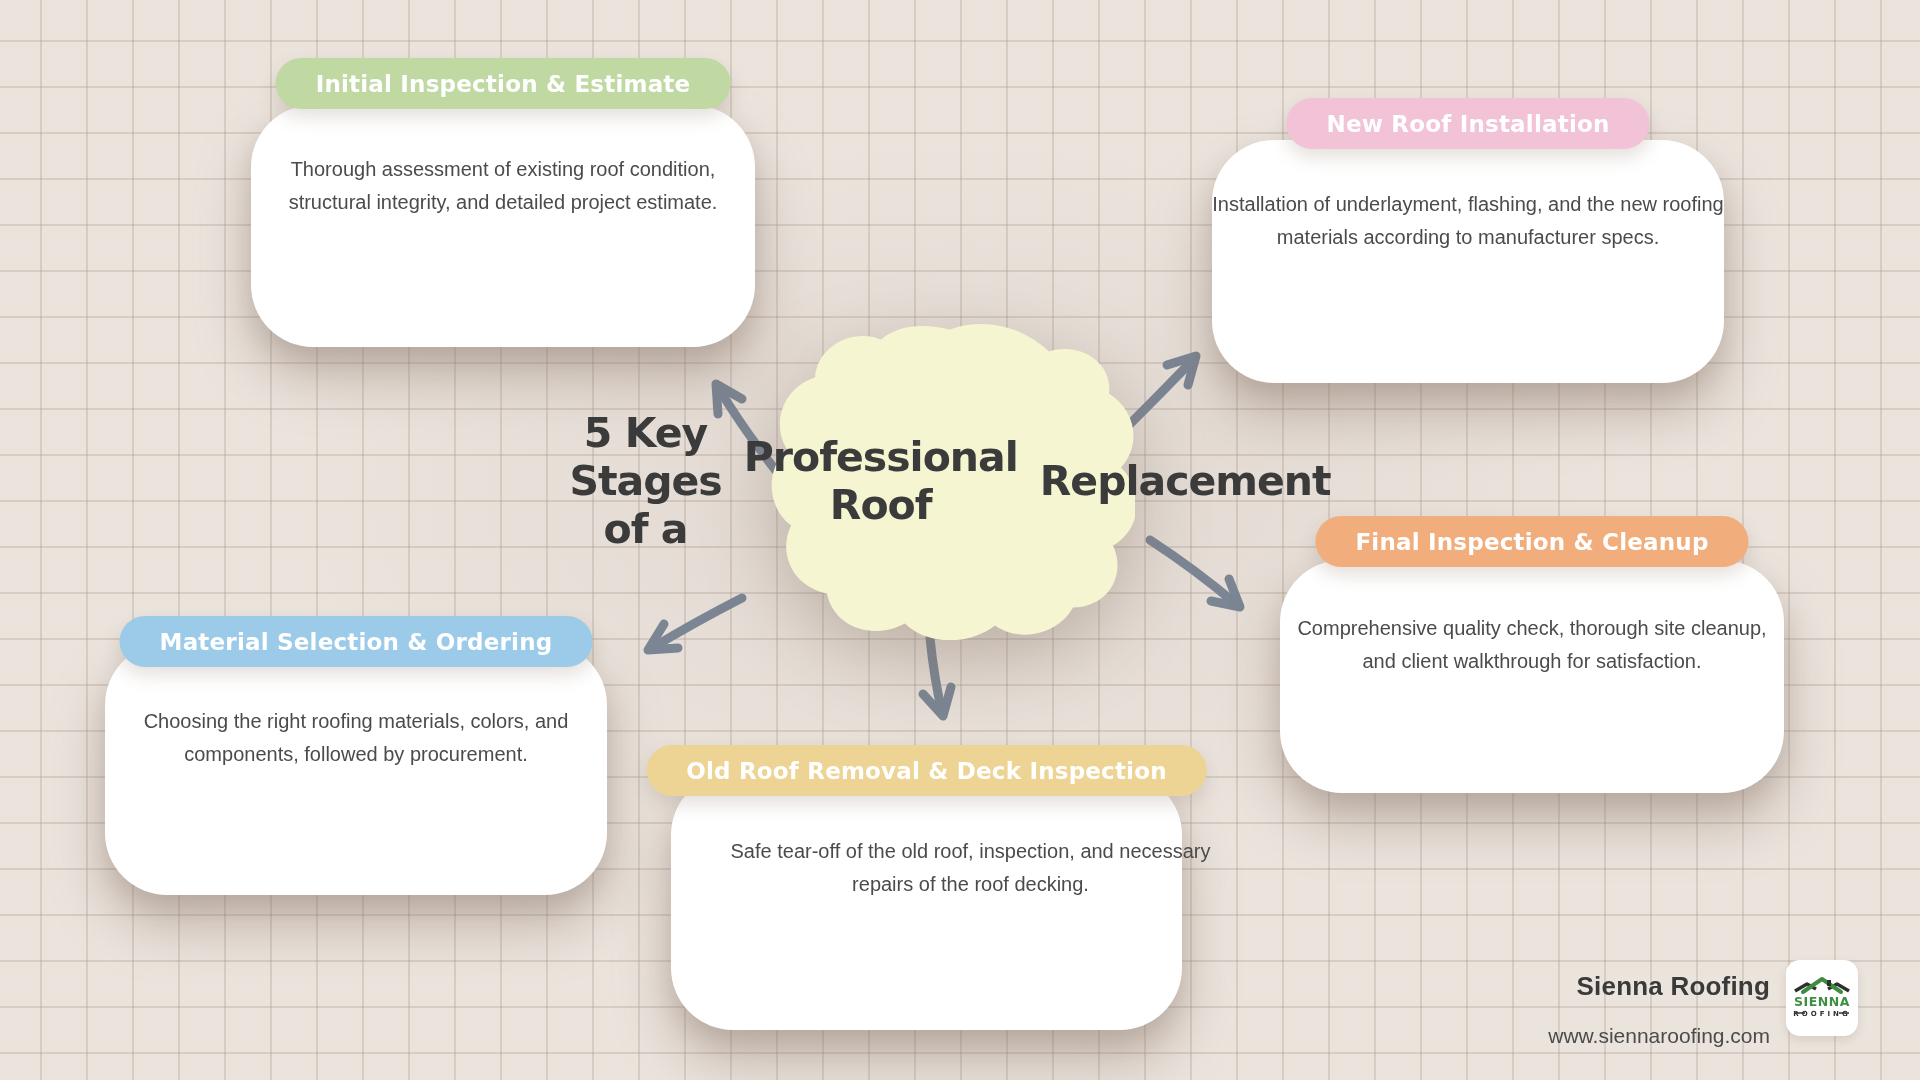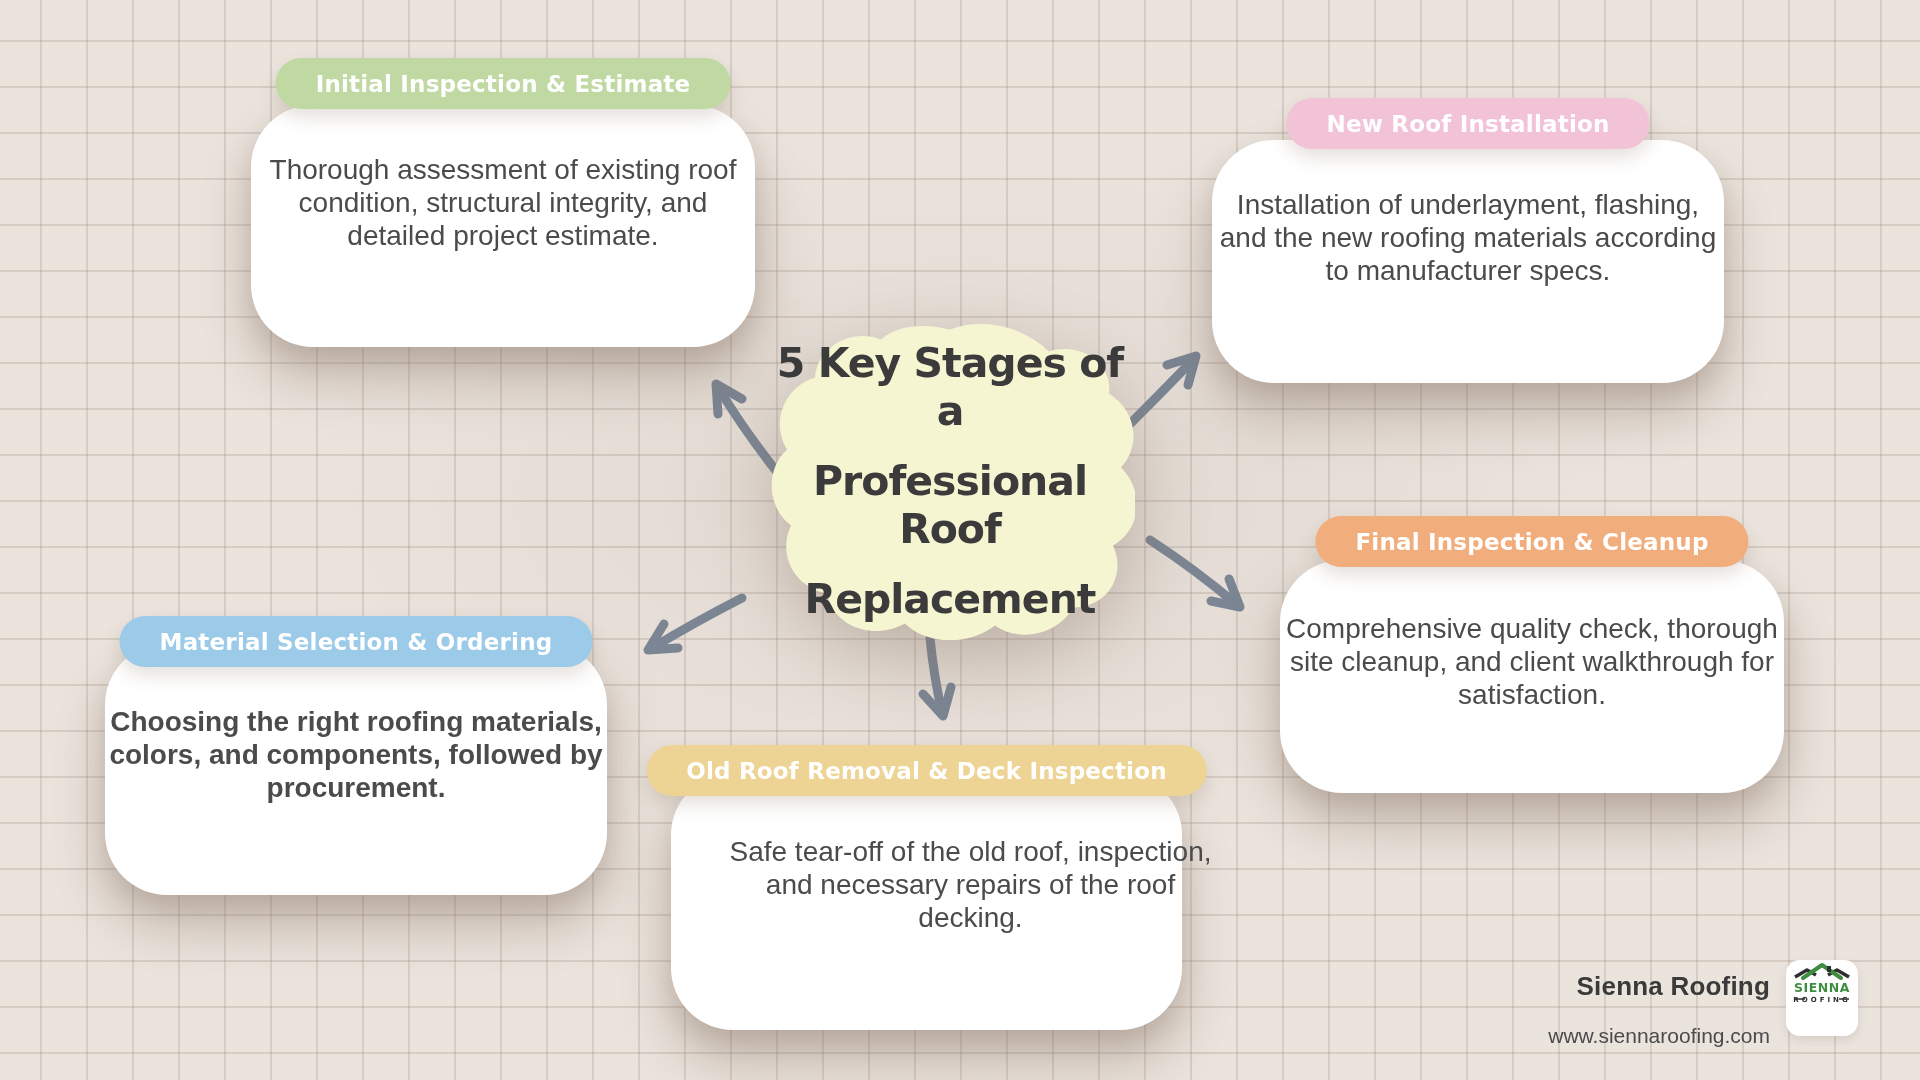--- a/index.html
+++ b/index.html
@@ -25,21 +25,21 @@
     background: radial-gradient(ellipse 900px 480px at 50% 46%, rgba(120,100,85,0.10), transparent 75%);
     pointer-events: none;
   }
 
   .arrows-layer { position: absolute; left: 0; top: 0; pointer-events: none; }
 
   .blob-wrap { position: absolute; left: 765px; top: 322px; width: 370px; height: 318px; }
   .blob-wrap svg { filter: drop-shadow(0 24px 36px rgba(130,108,92,0.38)); }
   .center-title {
     position: absolute; left: 0; top: 0; width: 100%; height: 100%;
-    display: flex; flex-direction: column; align-items: center; justify-content: center;
+    display: flex; flex-direction: row; align-items: center; justify-content: center;
     gap: 22px;
     font-family: "DejaVu Sans", sans-serif;
     font-weight: bold; font-size: 41px; color: #3b3b3b;
     letter-spacing: -1px; text-align: center;
   }
 
   .stage { position: absolute; }
   .stage .card {
     position: absolute; left: 0; top: 0; width: 100%; height: 100%;
     background: #ffffff; border-radius: 62px;
@@ -54,33 +54,33 @@
     font-family: "DejaVu Sans", sans-serif;
     font-weight: bold; font-size: 23px; color: #ffffff;
     letter-spacing: 0.2px;
     box-shadow: 0 8px 18px rgba(130,108,92,0.22);
     z-index: 2;
   }
   .stage .desc {
     position: absolute; left: 0; top: 0; width: 100%;
     padding: 0 0;
     text-align: center;
-    font-size: 28px; line-height: 33px; color: #4b4b4b;
+    font-size: 20px; line-height: 33px; color: #4b4b4b;
     z-index: 1;
   }
   
   .stage-1 { left: 251px;  top: 105px; width: 504px; height: 242px; }
   .stage-1 .pill { top: -47px; }
   .stage-1 .desc { top: 48px; }
   .stage-2 { left: 1212px; top: 140px; width: 512px; height: 243px; }
   .stage-2 .pill { top: -42px; }
   .stage-2 .desc { top: 48px; }
   .stage-3 { left: 77px;   top: 643px; width: 502px; height: 252px; margin-left: 28px; }
   .stage-3 .pill { top: -27px; }
-  .stage-3 .desc { top: 62px; font-weight: bold; }
+  .stage-3 .desc { top: 62px; }
   .stage-4 { left: 671px;  top: 773px; width: 511px; height: 257px; }
   .stage-4 .pill { top: -28px; }
   .stage-4 .desc { top: 62px; margin-left: 44px; }
   .stage-5 { left: 1280px; top: 560px; width: 504px; height: 233px; }
   .stage-5 .pill { top: -44px; }
   .stage-5 .desc { top: 52px; }
 
   .branding {
     position: absolute; right: 150px; top: 962px;
     text-align: right;
@@ -88,21 +88,21 @@
   .branding .company {
     font-size: 26px; font-weight: bold; color: #3a3a3a; letter-spacing: 0.2px; margin-top: 9px;
   }
   .branding .website {
     margin-top: 22px; font-size: 21px; color: #4b4b4b;
   }
   .logo-box {
     position: absolute; left: 1786px; top: 960px; width: 72px; height: 76px;
     background: #ffffff; border-radius: 14px;
     box-shadow: 0 4px 10px rgba(130,108,92,0.18);
-    display: flex; justify-content: center;
+    display: flex; align-items: center; justify-content: center;
   }
 </style>
 </head>
 <body>
 
 <div class="canvas" style="background-color: rgb(235, 228, 221);">
 
   <svg class="arrows-layer" width="1920" height="1080" viewBox="0 0 1920 1080">
     <g fill="none" stroke-width="9" stroke-linecap="round" stroke-linejoin="round" style="stroke: rgb(123, 133, 147);">
       <g>

